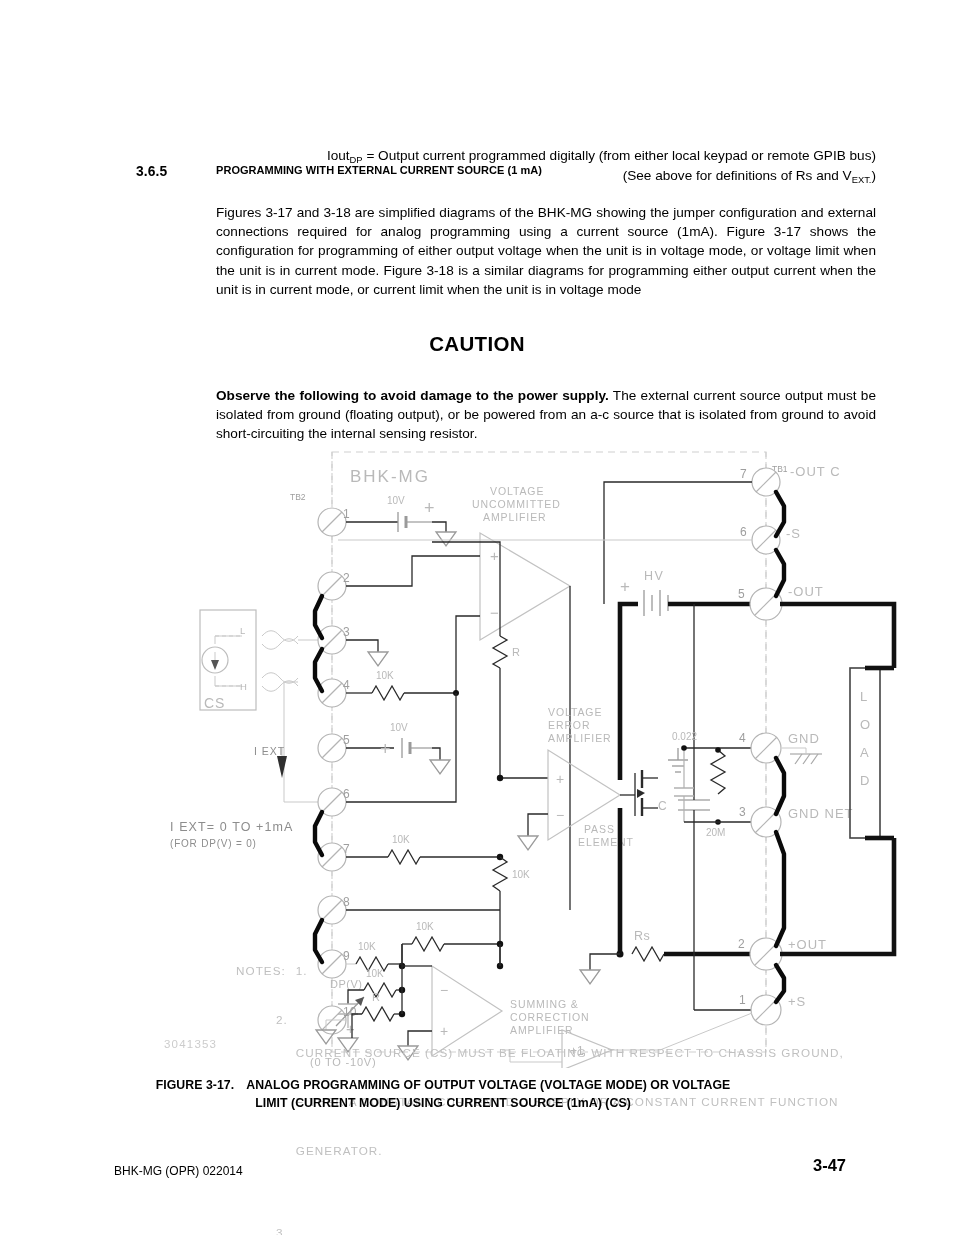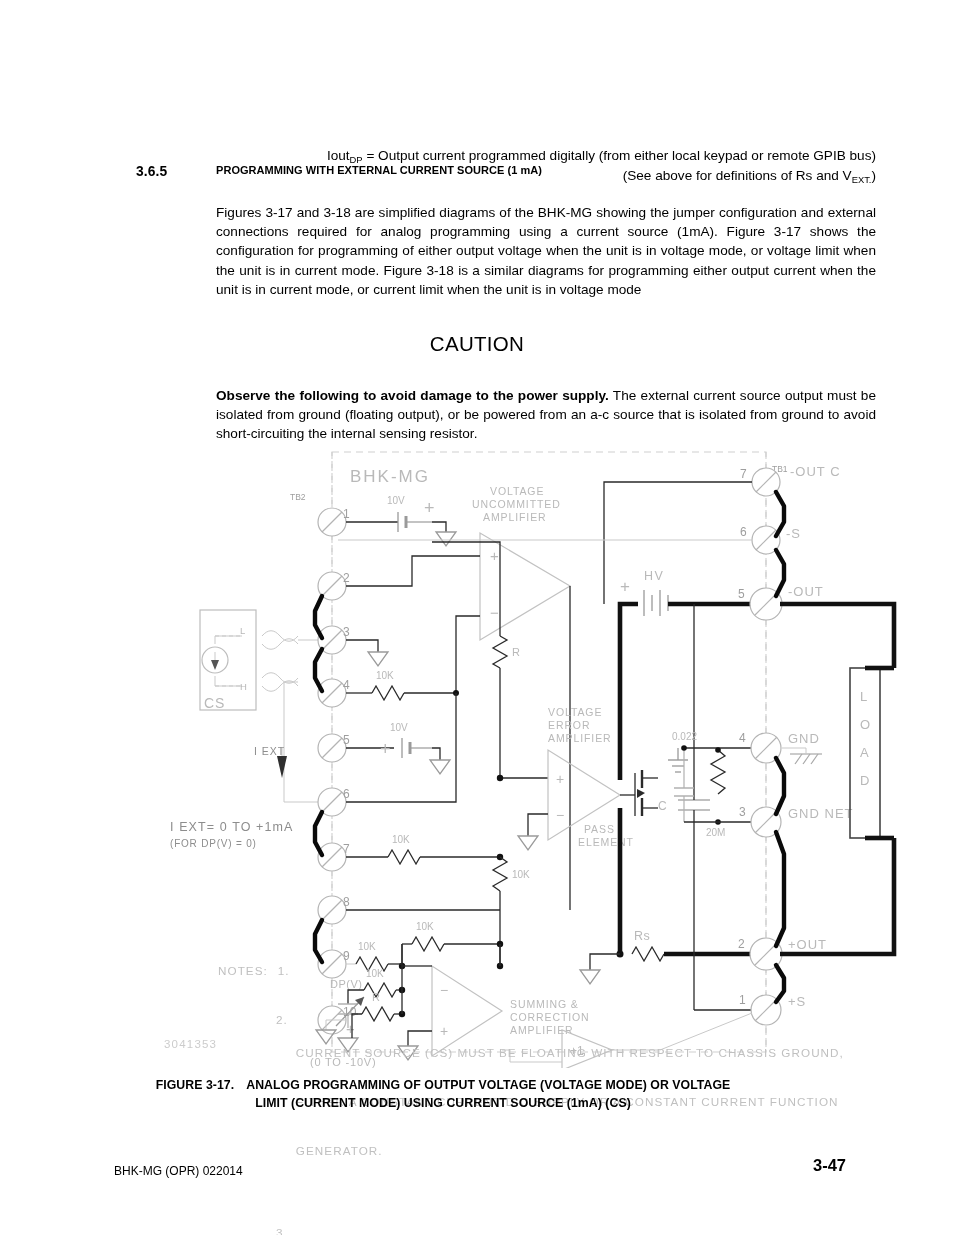--- a/index.html
+++ b/index.html
@@ -56,21 +56,21 @@
     top: 203px;
     width: 660px;
   }
   .caution-head {
     position: absolute;
     left: 0;
     top: 332px;
     width: 954px;
     text-align: center;
     font-size: 20.5px;
-    font-weight: normal;
+    font-weight: bold;
     letter-spacing: .3px;
   }
   .caution-body {
     left: 216px;
     top: 386px;
     width: 660px;
   }
   .caution-body b { font-weight: bold; }
 
   sub {
@@ -563,21 +563,21 @@
       <polygon points="166,582 186,582 176,596" fill="none" stroke="#9a9a9a" stroke-width="1.3"></polygon>
 
       <polygon class="amp" points="412,582 412,622 462,602"></polygon>
       <text class="sch-lbl" x="420" y="607" font-size="12" fill="#b5b5b5"><tspan>+1</tspan></text>
       <path class="thinwire" d="M352,602 L360,602 L360,614 L412,614"></path>
       <path class="thinwire" d="M462,602 L510,602 L602,565"></path>
 
     </svg>
 
     <div class="notes" style="left:68px; top:482px; position:absolute;">
-      <div style="display:flex;">
+      <div style="display:flex;margin-left:18px;">
         <span class="n-lbl">NOTES:</span>
         <span style="margin-left:10px;">1.</span>
       </div>
       <div style="display:flex; margin-left:58px;">
         <span>2.</span>
         <div style="margin-left:8px;">
           <div>CURRENT SOURCE (CS) MUST BE FLOATING WITH RESPECT TO CHASSIS GROUND,</div>
           <div>EITHER A CONSTANT CURRENT D-C SUPPLY OR A CONSTANT CURRENT FUNCTION</div>
           <div>GENERATOR.</div>
         </div>

